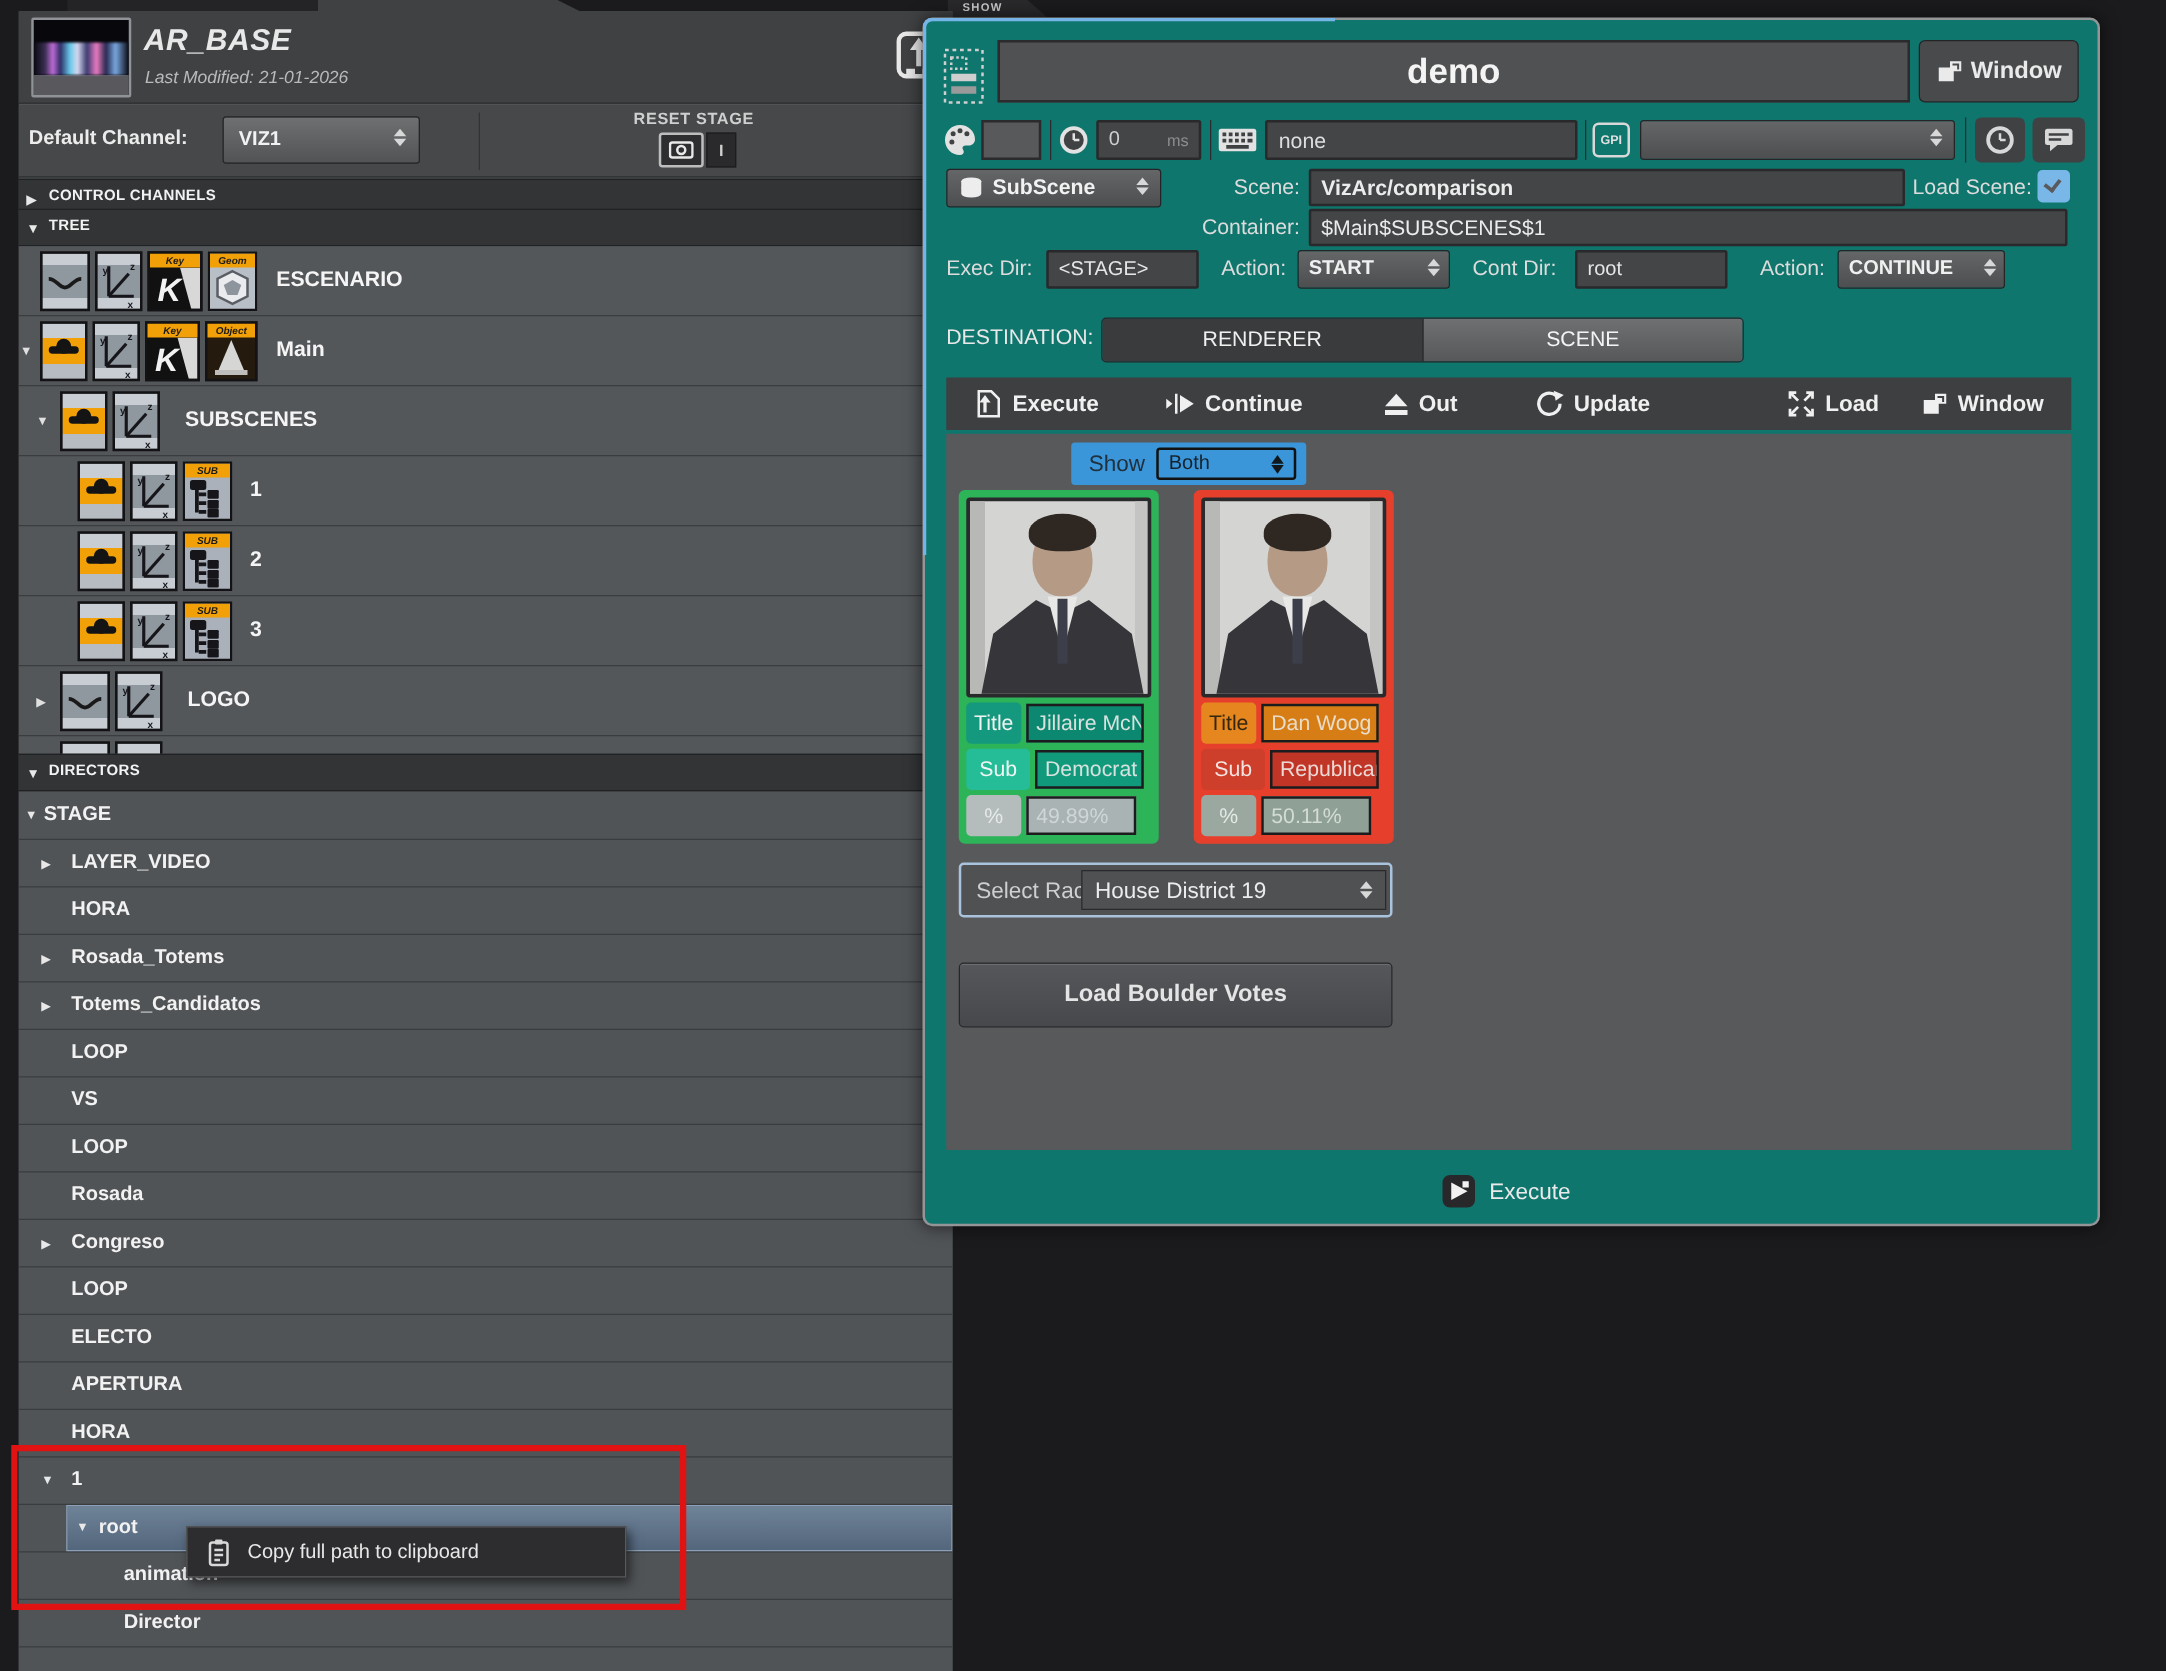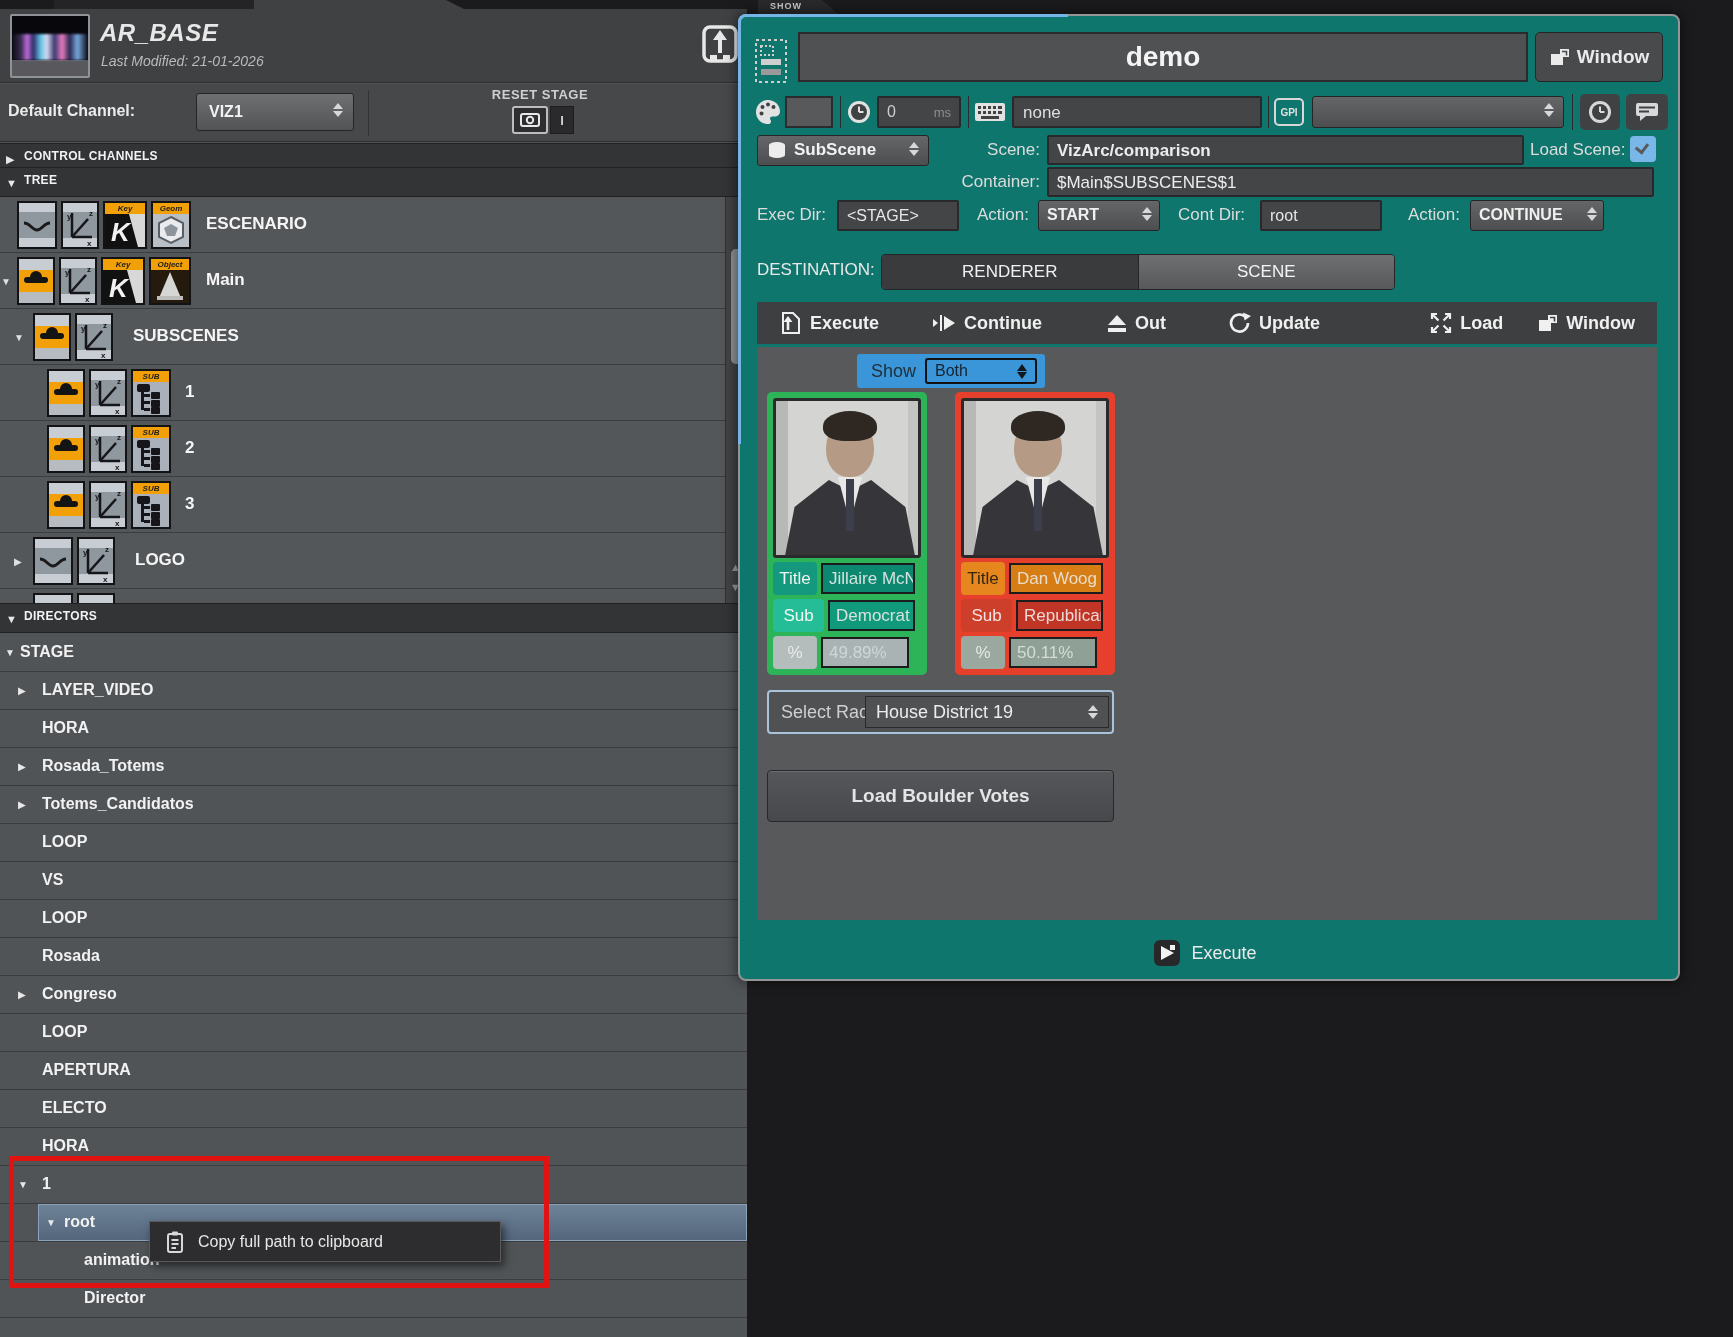--- a/index.html
+++ b/index.html
@@ -14,39 +14,39 @@
   
   .app-tab1 { left:54px; top:0; width:200px; height:9px; background:#242426; }
   .app-tab2 { left:254px; top:0; width:210px; height:9px; background:#3f4143;
               clip-path:polygon(0 0,192px 0,210px 9px,0 9px); }
   .show-tab { left:758px; top:0; width:80px; height:14px; background:#29292b;
               clip-path:polygon(0 0,64px 0,80px 14px,0 14px);
               font-size:9px; font-weight:bold; color:#c9c9c9; padding:1px 0 0 12px;
               letter-spacing:1px; overflow:hidden; }
 
   
-  .left-panel { left:0; top:9px; width:747px; height:1328px; background:#515457;padding-left:36px; }
+  .left-panel { left:15px; top:9px; width:747px; height:1328px; background:#515457;padding-left:36px; }
   .lp-header { position:absolute; left:0; top:0; width:747px; height:74px; background:#3f4143;
                border-bottom:1px solid #2c2e30; }
   .thumb { position:absolute; left:10px; top:5px; width:80px; height:64px;
            border:2px solid #8f9296; border-radius:2px; background:#07070c; overflow:hidden; }
   .thumb .strip { position:absolute; left:0; top:18px; width:100%; height:26px;
       background:linear-gradient(90deg,#0a0a12 0%,#3a2e52 12%,#c06bd8 20%,#2e2e66 28%,#66c8e8 38%,#d8d8f0 46%,#3a3a70 56%,#e87bc0 66%,#28284e 76%,#78a8e0 86%,#0a0a12 100%);
       filter:blur(1px); }
   .thumb .ground { position:absolute; left:0; bottom:0; width:100%; height:16px; background:#9a9aa0; opacity:.55; }
   .proj-title { position:absolute; left:100px; top:10px; font-size:24px; font-weight:bold;
                 font-style:italic; color:#e8e8e8; letter-spacing:.5px; }
   .proj-sub { position:absolute; left:101px; top:44px; font-size:14px; font-style:italic; color:#b9babc; }
   .export-btn { position:absolute; left:700px; top:14px; width:40px; height:44px; }
 
   .chan-row { position:absolute; left:0; top:75px; width:747px; height:58px; background:#464849;
               border-bottom:1px solid #2c2e30; }
   .chan-label { position:absolute; left:8px; top:18px; font-size:16px; font-weight:bold; color:#ececec;text-align:center; }
   .chan-dd { position:absolute; left:163px; top:9px; width:158px; height:38px;
-             background:linear-gradient(#6e7072,#515355); border:1px solid #252527; border-radius:3px;margin-left:33px; }
+             background:linear-gradient(#6e7072,#515355); border:1px solid #252527; border-radius:3px; }
   .chan-dd .val { position:absolute; left:12px; top:9px; font-size:16px; font-weight:bold; color:#f2f2f2; }
   .chan-sep { position:absolute; left:368px; top:6px; width:1px; height:46px; background:#313335; }
   .reset-label { position:absolute; left:455px; top:3px; width:170px; text-align:center;
                  font-size:13px; font-weight:bold; color:#cfcfcf; letter-spacing:.5px; }
   .reset-btns { position:absolute; left:512px; top:22px; height:28px; display:flex; }
   .reset-cam { width:36px; height:28px; background:#2e2e30; border:2px solid #bdbdbd; border-radius:3px;
                display:flex; align-items:center; justify-content:center; }
   .reset-i { width:24px; height:28px; background:#2a2a2c; border:1px solid #1d1d1f; margin-left:2px;
              display:flex; align-items:center; justify-content:center;
              font-size:13px; font-weight:bold; color:#cfcfcf; }
@@ -532,26 +532,26 @@
         <span class="lbl">Congreso</span>
       </div>
 
       <div class="drow lvl1">
         <span class="arr"></span>
         <span class="lbl">LOOP</span>
       </div>
 
       <div class="drow lvl1">
         <span class="arr"></span>
+        <span class="lbl">ELECTO</span>
+      </div>
+
+      <div class="drow lvl1">
+        <span class="arr"></span>
         <span class="lbl">APERTURA</span>
-      </div>
-
-      <div class="drow lvl1">
-        <span class="arr"></span>
-        <span class="lbl">ELECTO</span>
       </div>
 
       <div class="drow lvl1">
         <span class="arr"></span>
         <span class="lbl">HORA</span>
       </div>
 
       <div class="drow lvl1">
         <span class="arr">▼</span>
         <span class="lbl">1</span>

